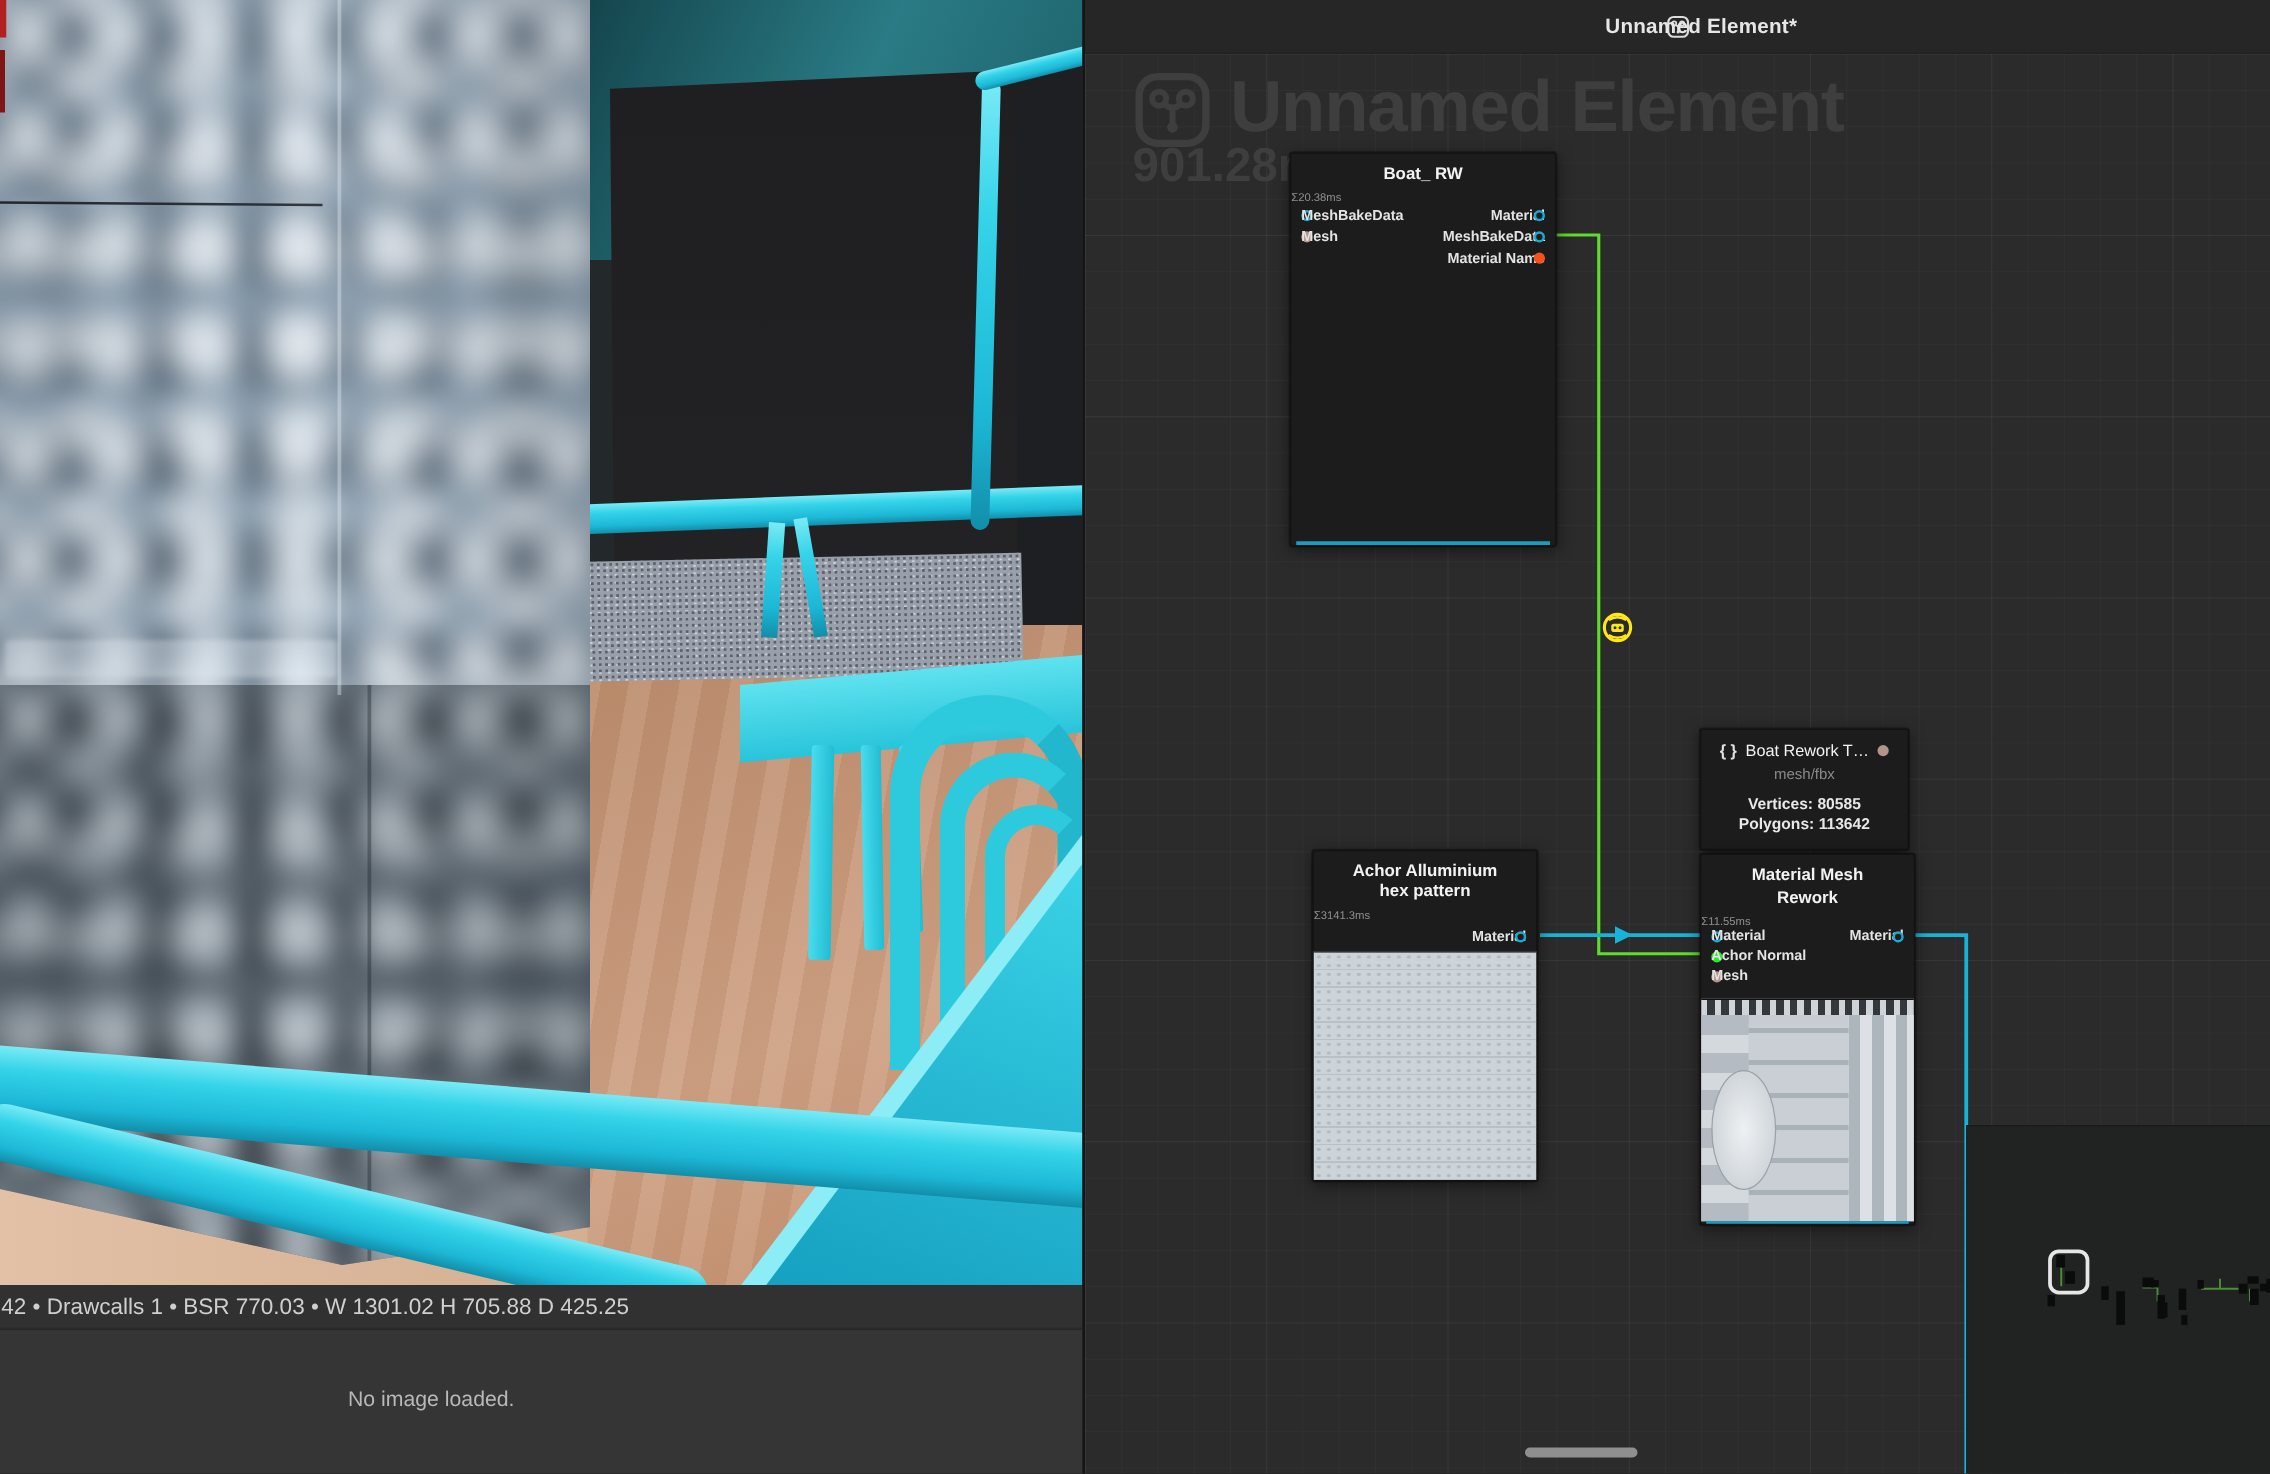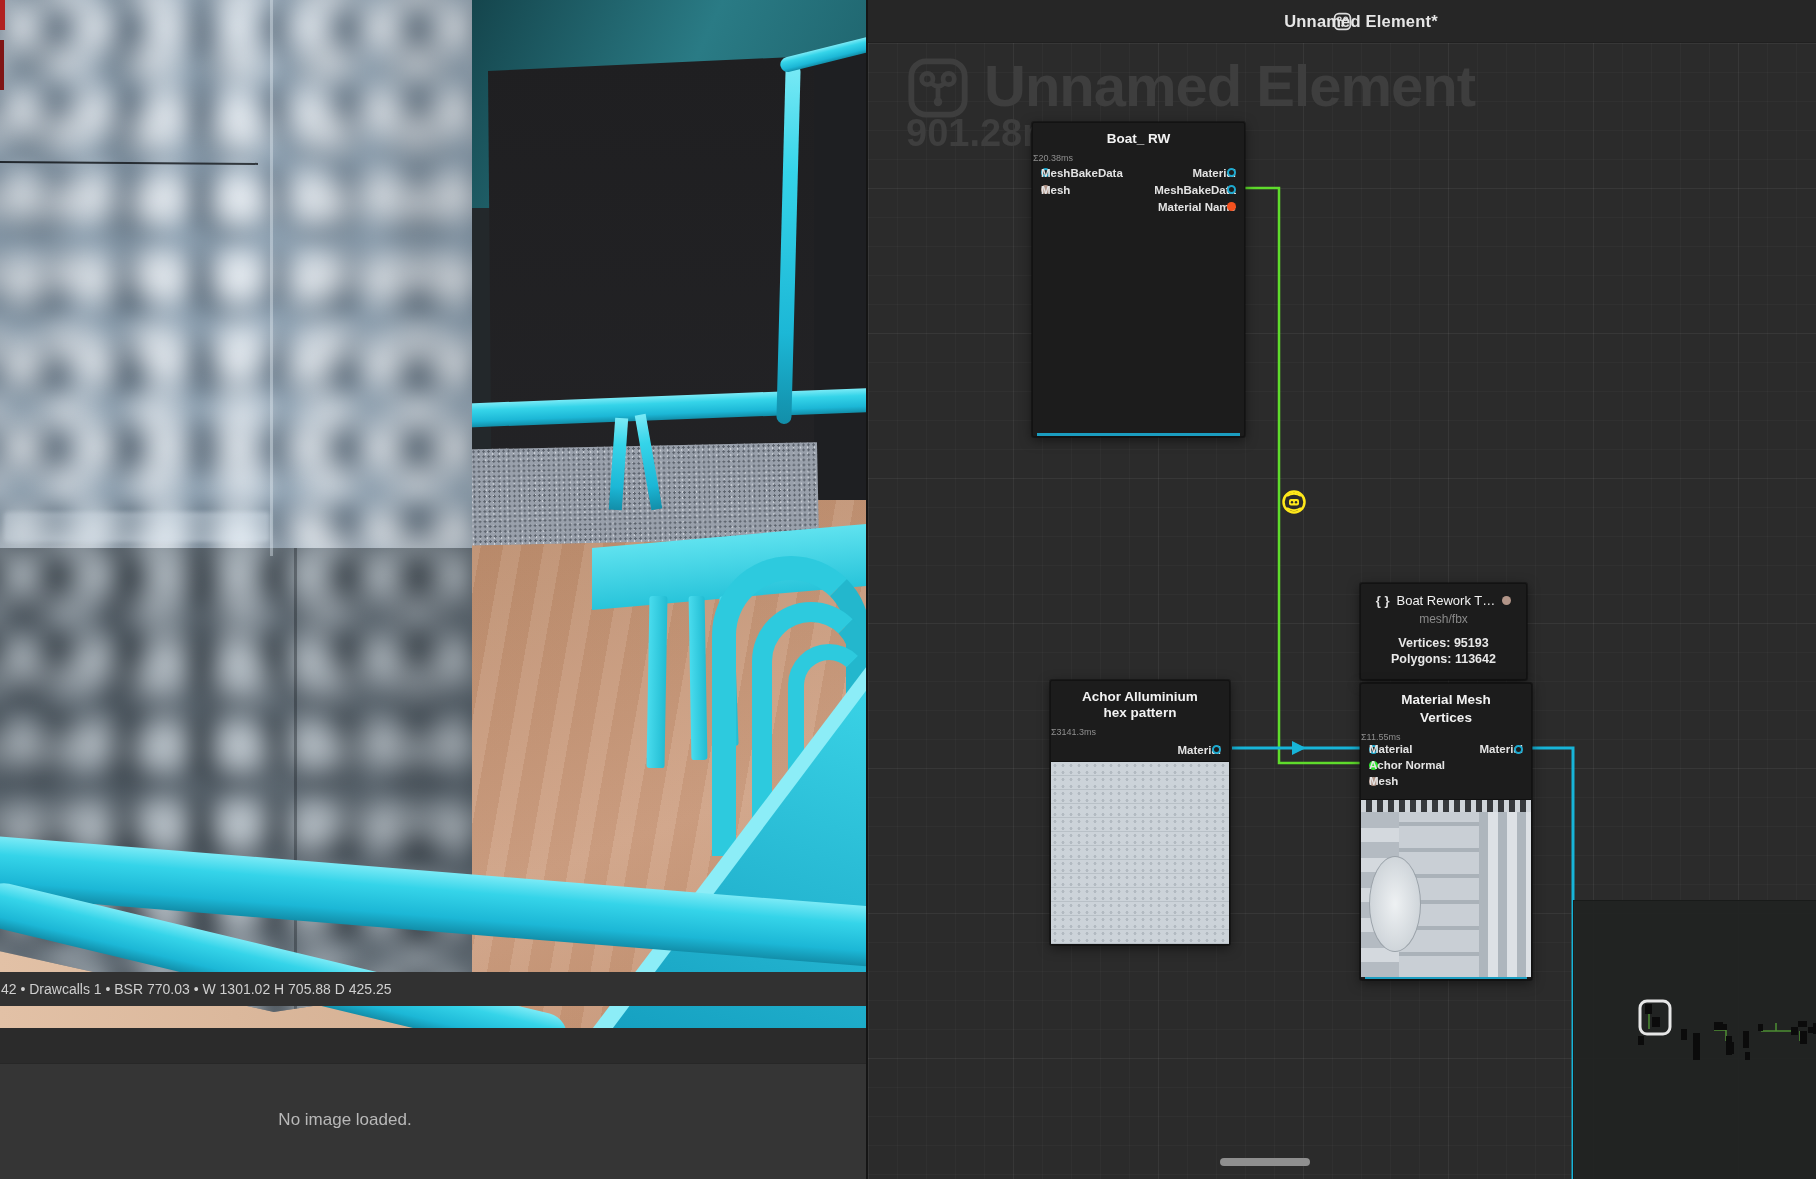--- a/index.html
+++ b/index.html
@@ -66,22 +66,22 @@
   .seam-u{left:270px;top:0;width:3px;height:556px;background:rgba(225,234,242,.4);}
   .seam-l{left:294px;top:548px;width:3px;height:464px;background:rgba(8,14,20,.35);}
   .hline{left:0;top:162px;width:258px;height:2px;background:#10151a;opacity:.85;transform:rotate(.4deg);}
   .gloss{left:4px;top:512px;width:266px;height:30px;background:rgba(225,238,248,.4);filter:blur(2px);border-radius:4px;}
   .swoop1{left:-34px;top:872px;width:950px;height:60px;transform:rotate(4.6deg);border-radius:28px;}
   .swoop2{left:-26px;top:948px;width:600px;height:46px;transform:rotate(13.5deg);border-radius:22px;}
   .redsliver1{left:0;top:0;width:5px;height:30px;background:#b12121;}
   .redsliver2{left:0;top:40px;width:4px;height:50px;background:#801515;}
 
   
-  .statusbar{left:0;top:972px;width:866px;height:34px;background:#313131;color:#cfcfcf;
-    font-size:14px;line-height:34px;white-space:nowrap;overflow:hidden;padding-left:1px;}
+  .statusbar{left:0;top:1028px;width:866px;height:34px;background:#313131;color:#cfcfcf;
+    font-size:18px;line-height:34px;white-space:nowrap;overflow:hidden;padding-left:1px;}
   .imgpanel{left:0;top:1063px;width:866px;height:116px;background:#353535;border-top:1px solid #272727;}
   .imgpanel .msg{left:0;top:46px;width:690px;text-align:center;color:#b8b8b8;font-size:17px;}
 
   
   .graph{left:866px;top:0;width:950px;height:1179px;background:#2b2b2b;overflow:hidden;border-left:2px solid #151515;
     background-image:
       linear-gradient(rgba(255,255,255,.035) 1px,transparent 1px),
       linear-gradient(90deg,rgba(255,255,255,.035) 1px,transparent 1px),
       linear-gradient(rgba(255,255,255,.022) 1px,transparent 1px),
       linear-gradient(90deg,rgba(255,255,255,.022) 1px,transparent 1px);
@@ -262,38 +262,38 @@
       <div class="accent"></div>
     </div>
 
     <div class="node" id="node-rework">
       <div class="hdr">
         <span class="braces">{ }</span>
         <span class="rtitle">Boat Rework T…</span>
         <span class="port p-tan"></span>
       </div>
       <div class="fmt">mesh/fbx</div>
-      <div class="stat" style="top:52px">Vertices: 95193</div>
+      <div class="stat" style="top:52px">Vertices: 80585</div>
       <div class="stat" style="top:68px">Polygons: 113642</div>
     </div>
 
     <div class="node" id="node-achor">
       <div class="ntitle">Achor Alluminium</div>
       <div class="ntitle" style="top:24px">hex pattern</div>
       <div class="ntime" style="top:46px">Σ3141.3ms</div>
       <div class="prow pright" style="top:60px">
         <span class="plabel">Material</span>
         <span class="port p-ring"></span>
       </div>
       <div class="preview"></div>
     </div>
 
     <div class="node" id="node-mmp">
       <div class="ntitle">Material Mesh</div>
-      <div class="ntitle" style="top:26px">Vertices</div>
+      <div class="ntitle" style="top:26px">Rework</div>
       <div class="ntime" style="top:48px">Σ11.55ms</div>
       <div class="prow pleft" style="top:57px;height:16px">
         <span class="port p-ring"></span>
         <span class="plabel">Material</span>
       </div>
       <div class="prow pleft" style="top:73px;height:16px">
         <span class="port p-green"></span>
         <span class="plabel">Achor Normal</span>
       </div>
       <div class="prow pleft" style="top:89px;height:16px">

